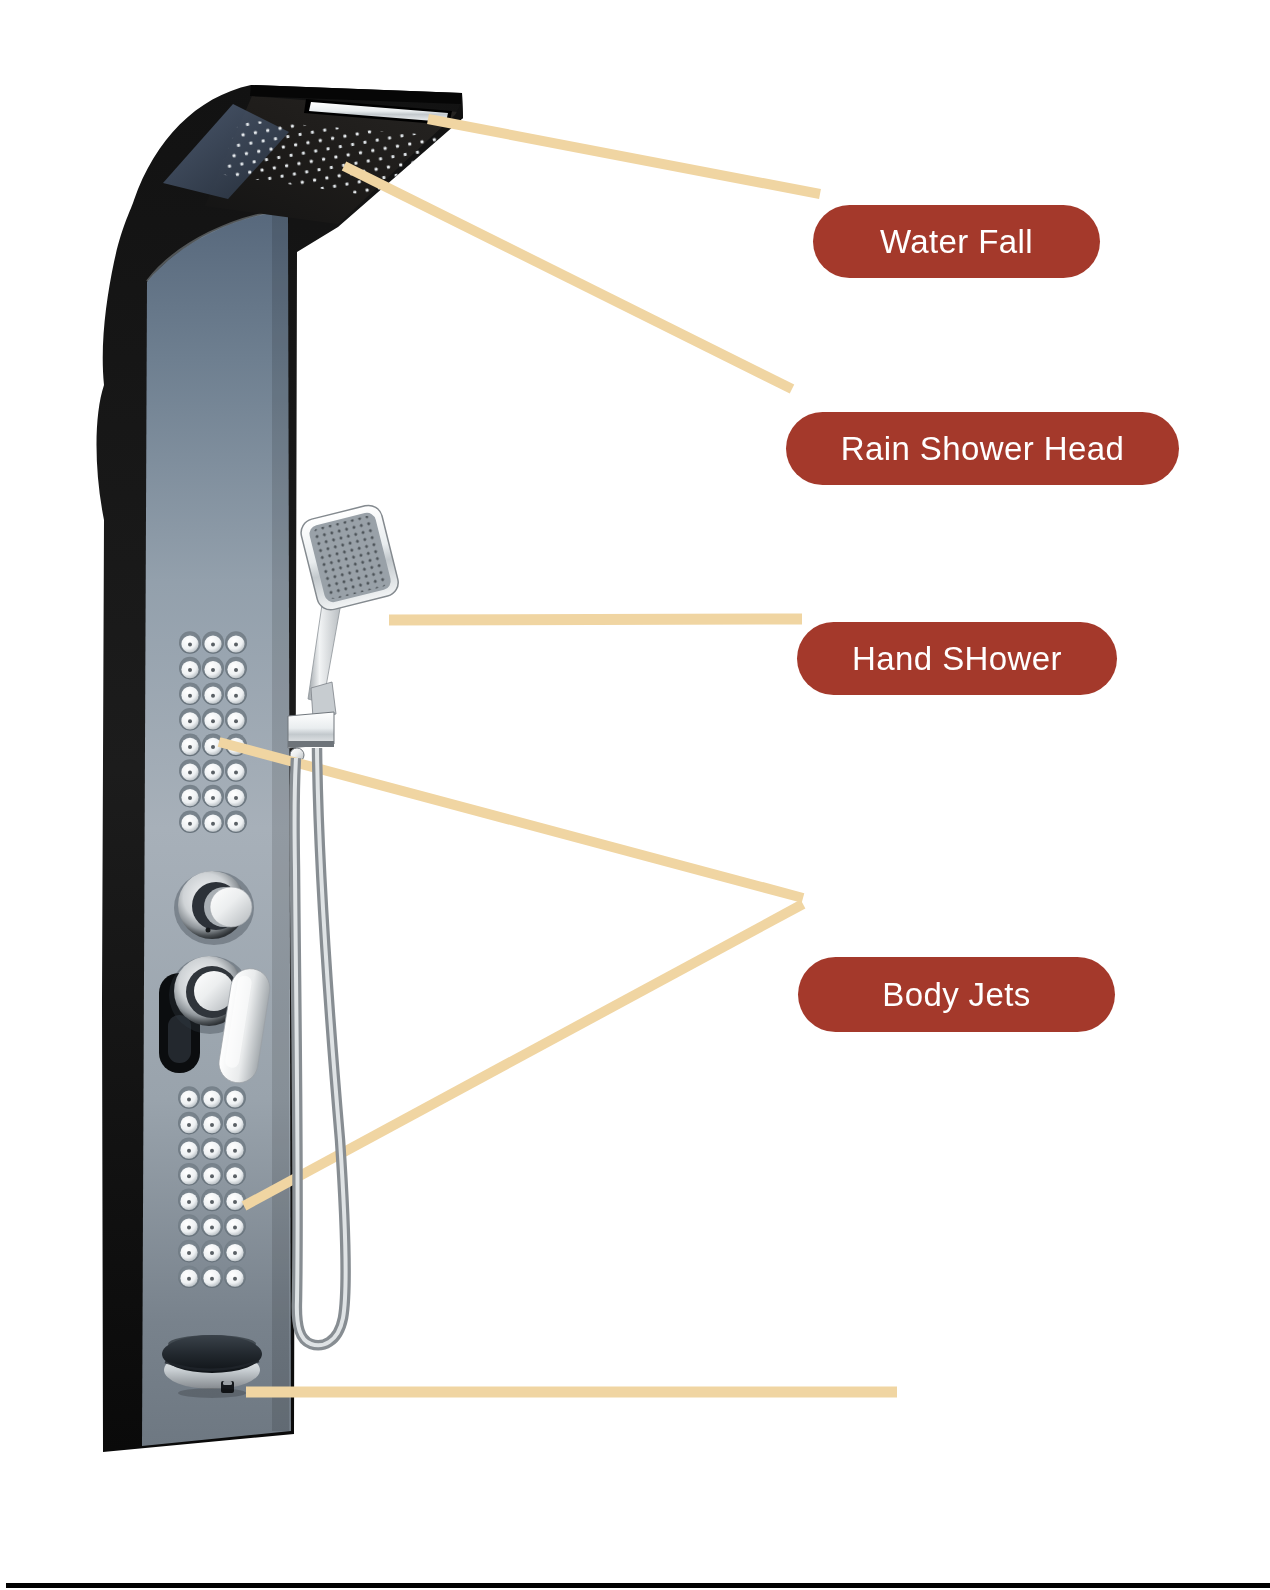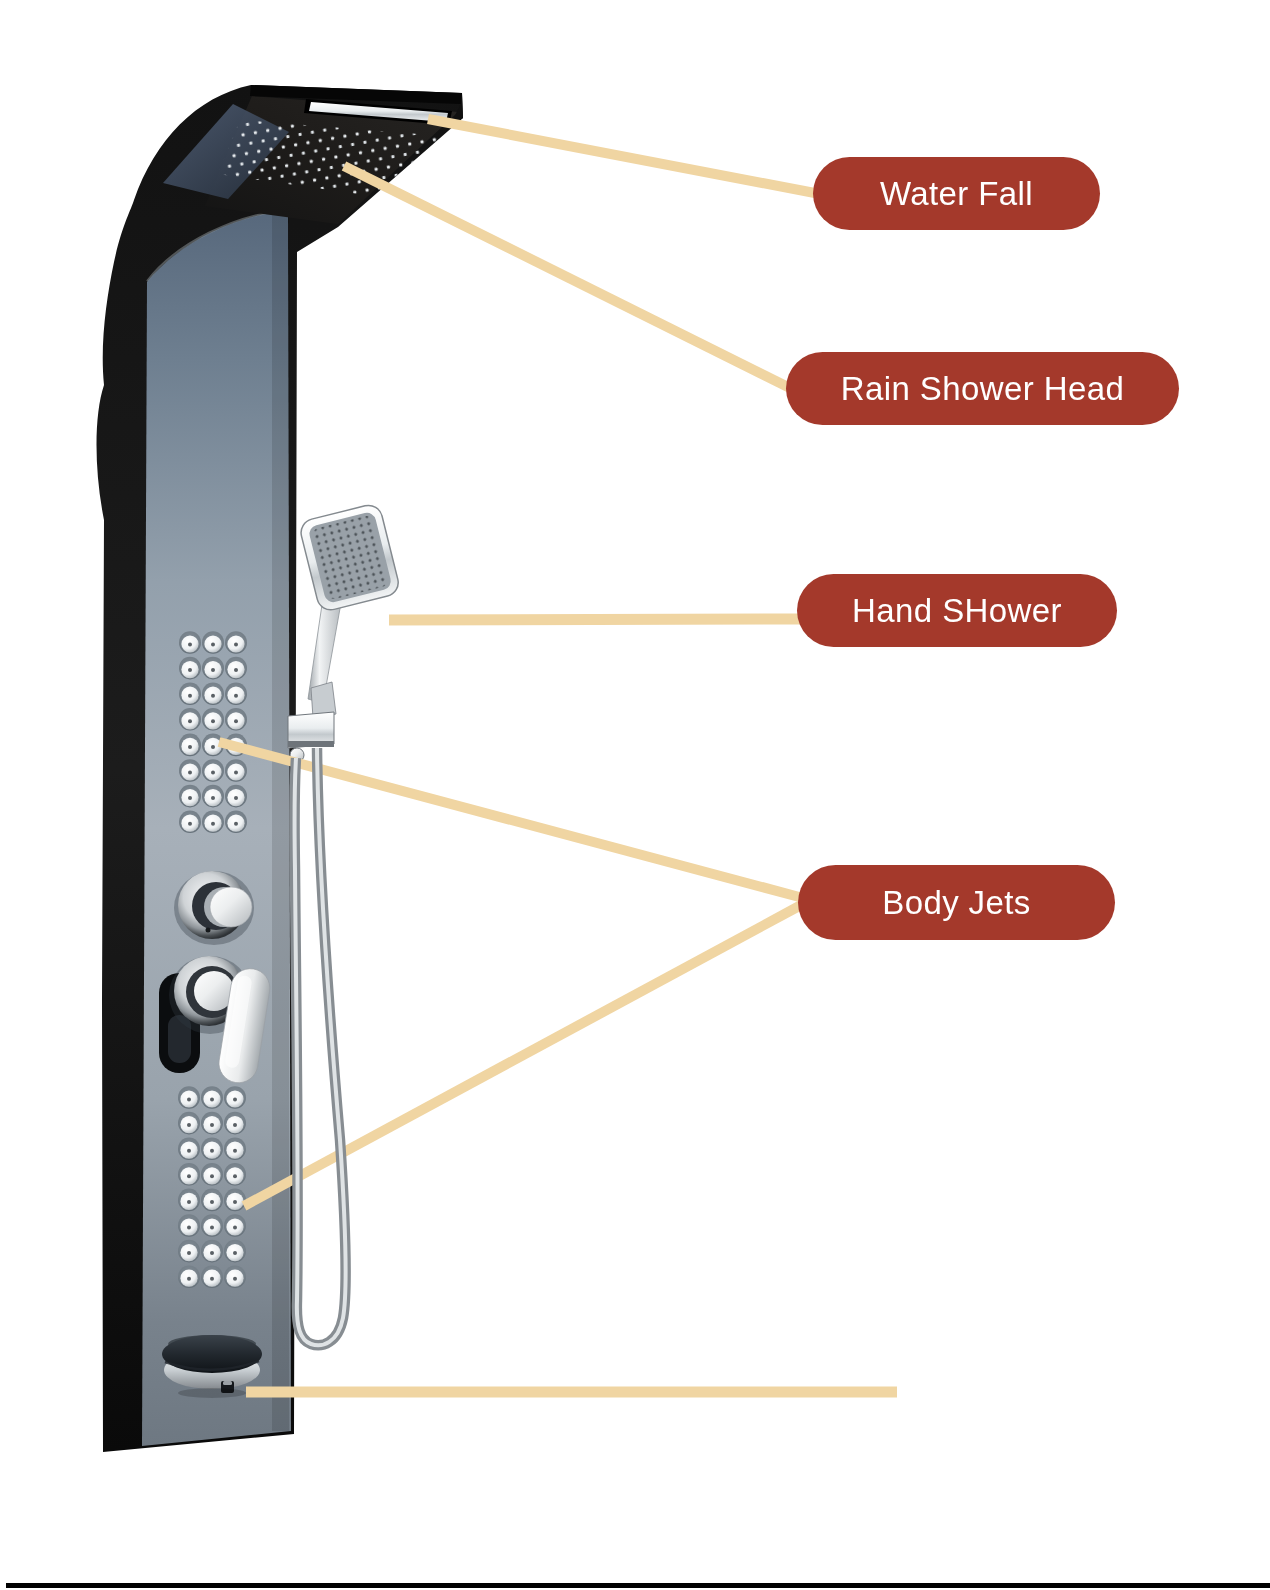--- a/index.html
+++ b/index.html
@@ -6,25 +6,26 @@
   .stage{
     position:relative;width:1270px;height:1590px;background:#ffffff;
     overflow:hidden;font-family:"Liberation Sans", sans-serif;
   }
   #art{position:absolute;left:0;top:0;}
   .pill{
     position:absolute;display:flex;align-items:center;justify-content:center;
     background:var(--label-bg,#A4392B);color:var(--label-text,#ffffff);
     border-radius:40px;font-size:33px;font-weight:500;letter-spacing:.4px;
     white-space:nowrap;
+    margin-top:48px;
   }
   .pill-water-fall       {left:813px;top:157px;width:287px;height:73px;}
-  .pill-rain-shower-head {left:786px;top:352px;width:393px;height:73px;}
+  .pill-rain-shower-head {left:786px;top:364px;width:393px;height:73px;}
   .pill-hand-shower      {left:797px;top:574px;width:320px;height:73px;}
-  .pill-body-jets        {left:798px;top:865px;width:317px;height:75px;}
+  .pill-body-jets        {left:798px;top:909px;width:317px;height:75px;}
   .pill-tap              {left:892px;top:1353px;width:167px;height:76px;}
   .footer-rule{
     position:absolute;left:6px;top:1583px;width:1264px;height:5px;
     background:var(--rule,#000000);
   }
 </style>
 </head>
 <body>
 
 <div class="stage">

